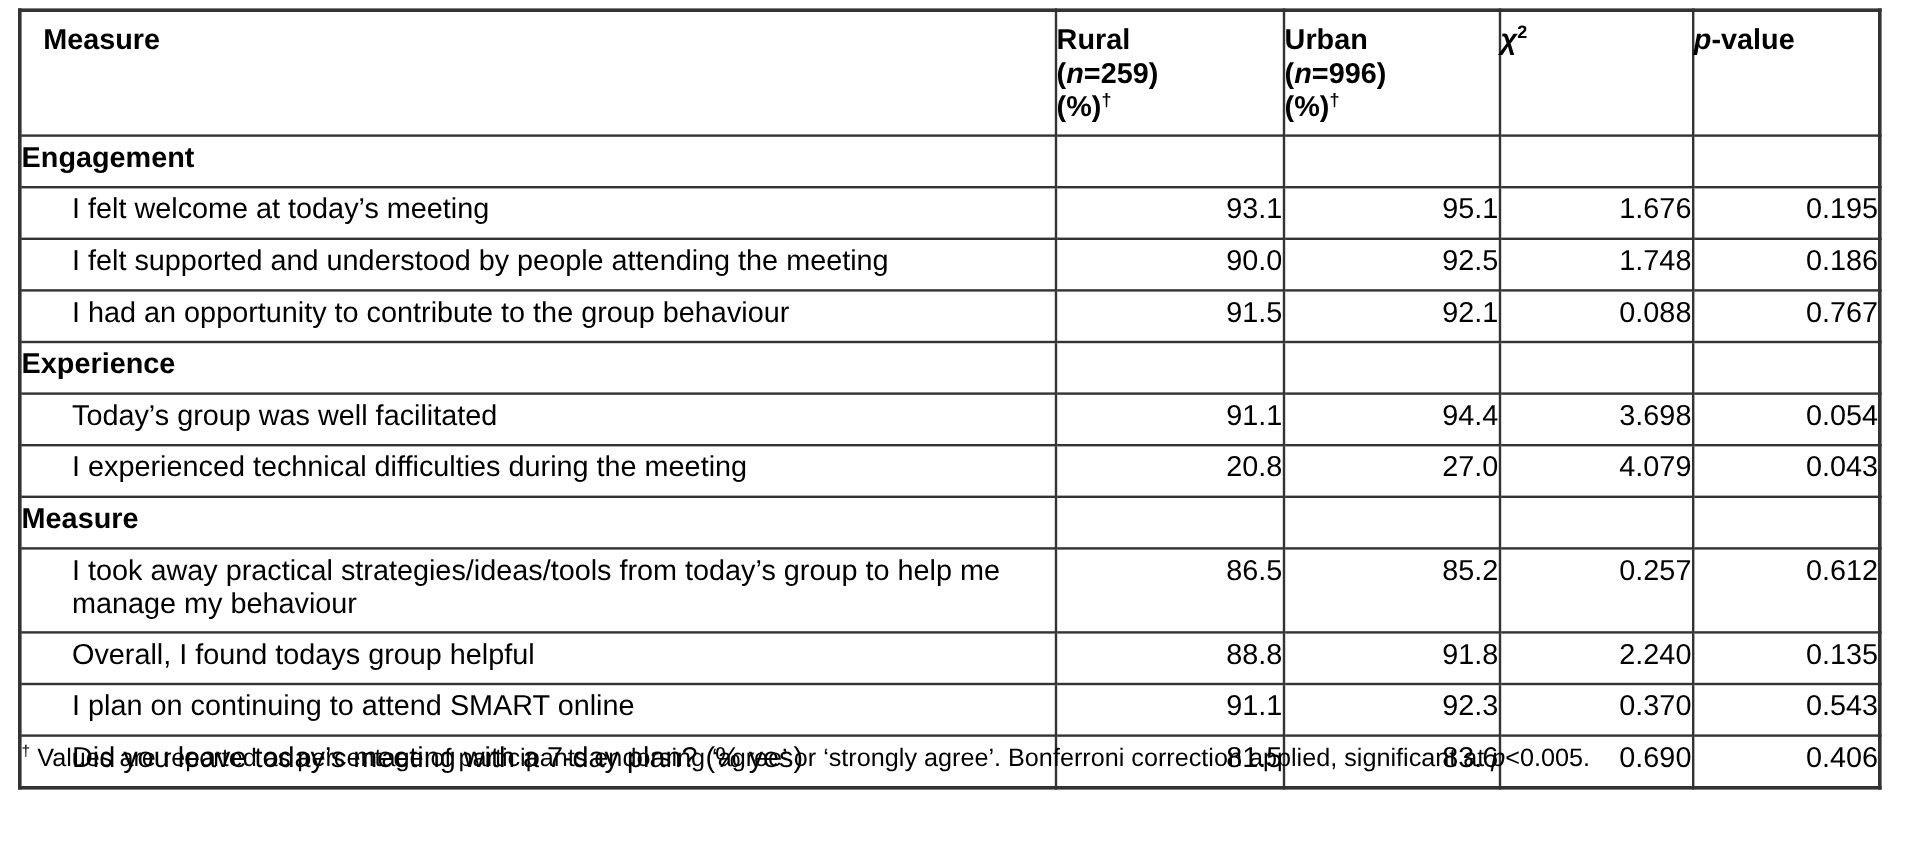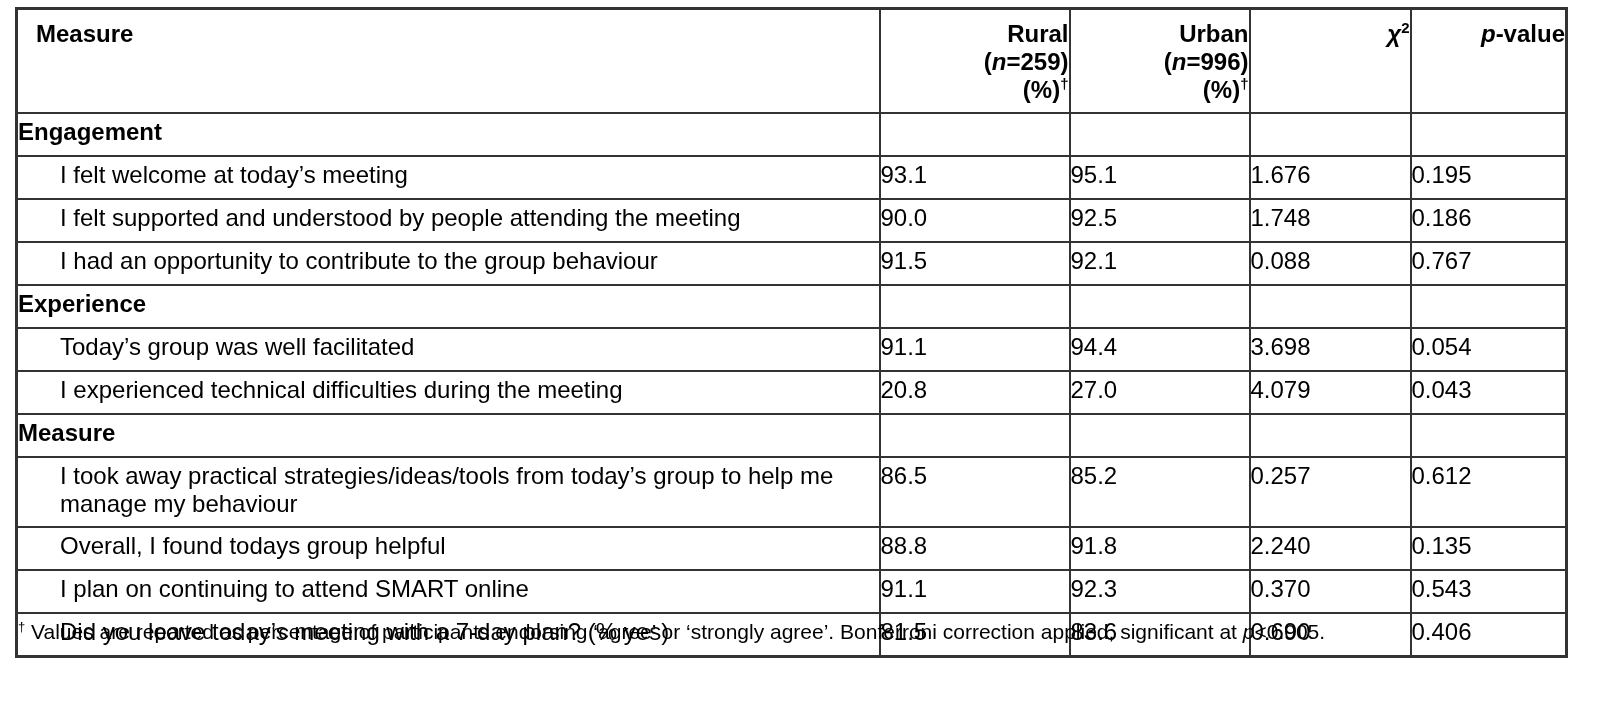--- a/index.html
+++ b/index.html
@@ -4,27 +4,27 @@
 <style>
   html, body { margin: 0; padding: 0; background: #ffffff; }
   body { width: 1600px; height: 706px; position: relative; overflow: hidden;
          font-family: "Liberation Sans", sans-serif; color: #000; }
   .wrap { position: absolute; left: 15px; top: 7px; width: 1550px; }
   table { border-collapse: collapse; width: 1550px; table-layout: fixed; }
   col.c0 { width: 863px; } col.c1 { width: 190px; } col.c2 { width: 180px; }
   col.c3 { width: 161px; } col.c4 { width: 156px; }
   td, th { border: 2px solid #333; font-size: 24px; line-height: 28px; padding: 0; vertical-align: top; }
   table { border: 3px solid #333; }
-  th { font-weight: bold; text-align: right; padding-top: 10px; height: 92px; }
+  th { font-weight: bold; text-align: left; padding-top: 10px; height: 92px; }
   th.measure { text-align: left; padding-left: 18px; }
   tr.section td { height: 37px; font-weight: bold; }
   tr.section td.label { padding-top: 4px; }
   tr.item td { height: 37px; }
   tr.item td.label { padding-left: 42px; padding-top: 4px; }
-  tr.item td.num { text-align: left; padding-top: 4px; margin-top: 48px; }
+  tr.item td.num { text-align: right; padding-top: 4px; margin-top: 48px; }
   tr.tall td { height: 64px; }
   sup { font-size: 15px; line-height: 0; vertical-align: 9px; }
   .footnote { position: absolute; left: 18px; top: 618px; width: 1540px; font-size: 21px; line-height: 28px; }
   .footnote sup { font-size: 13px; vertical-align: 8px; }
 </style>
 </head>
 <body>
 
 <div class="wrap">
   <table>

